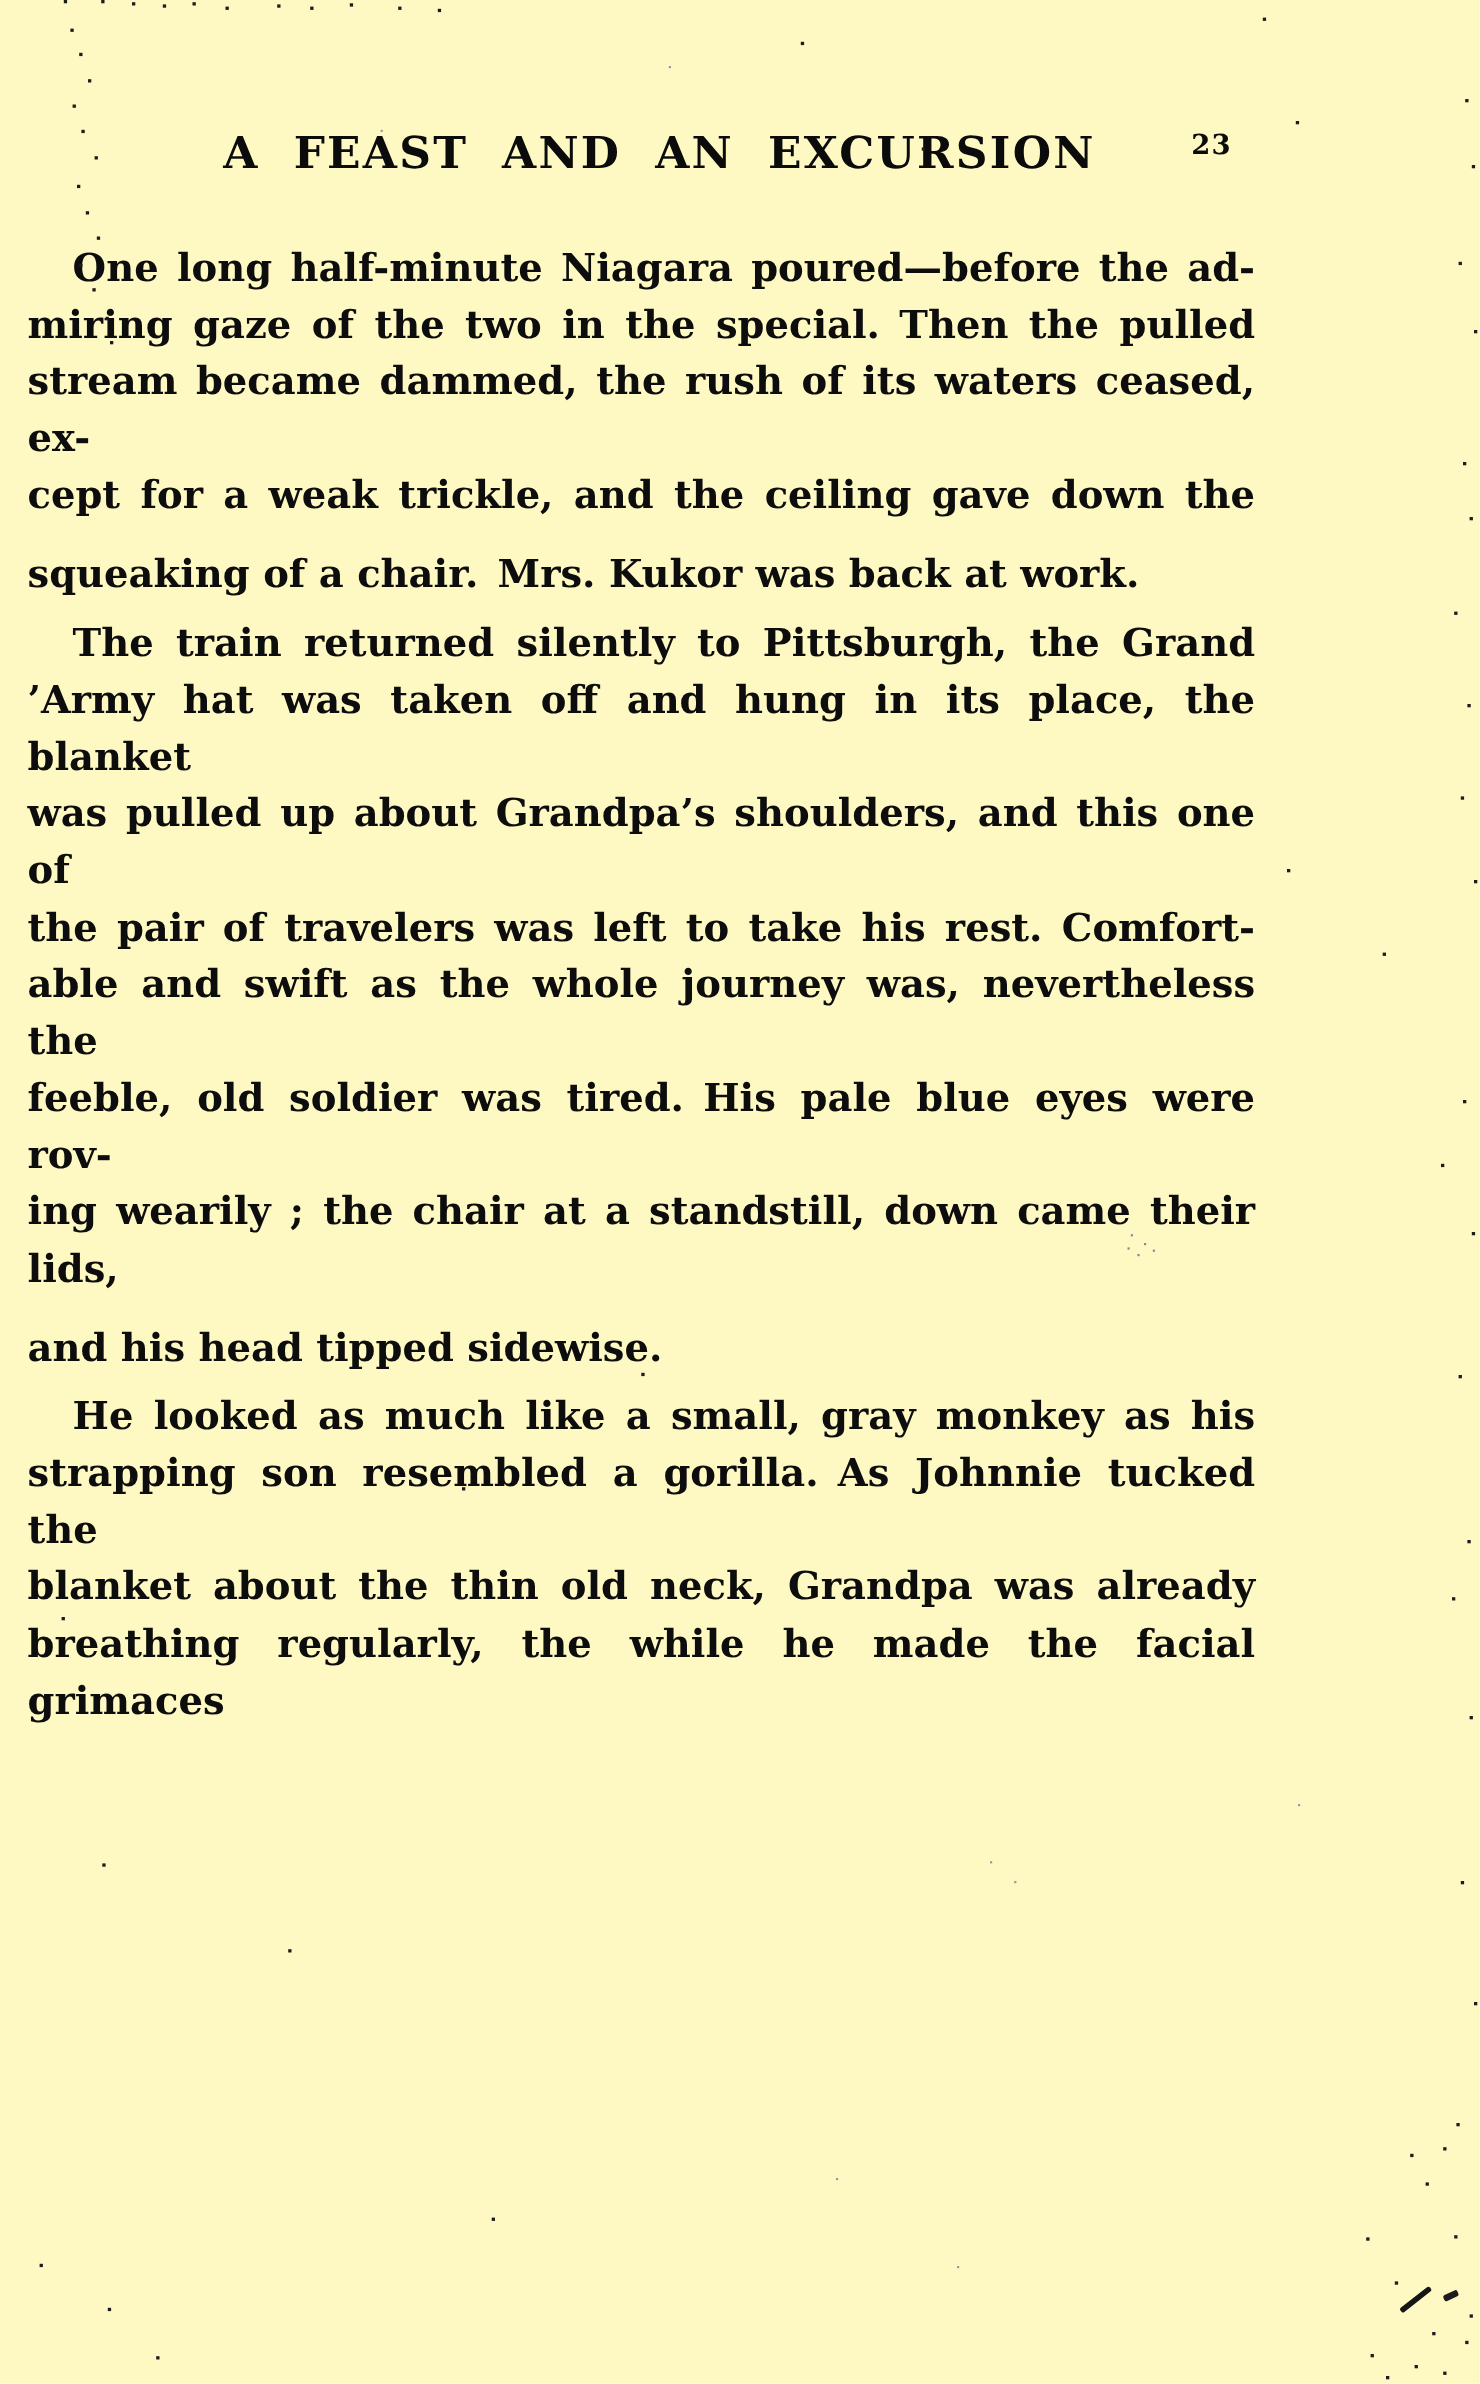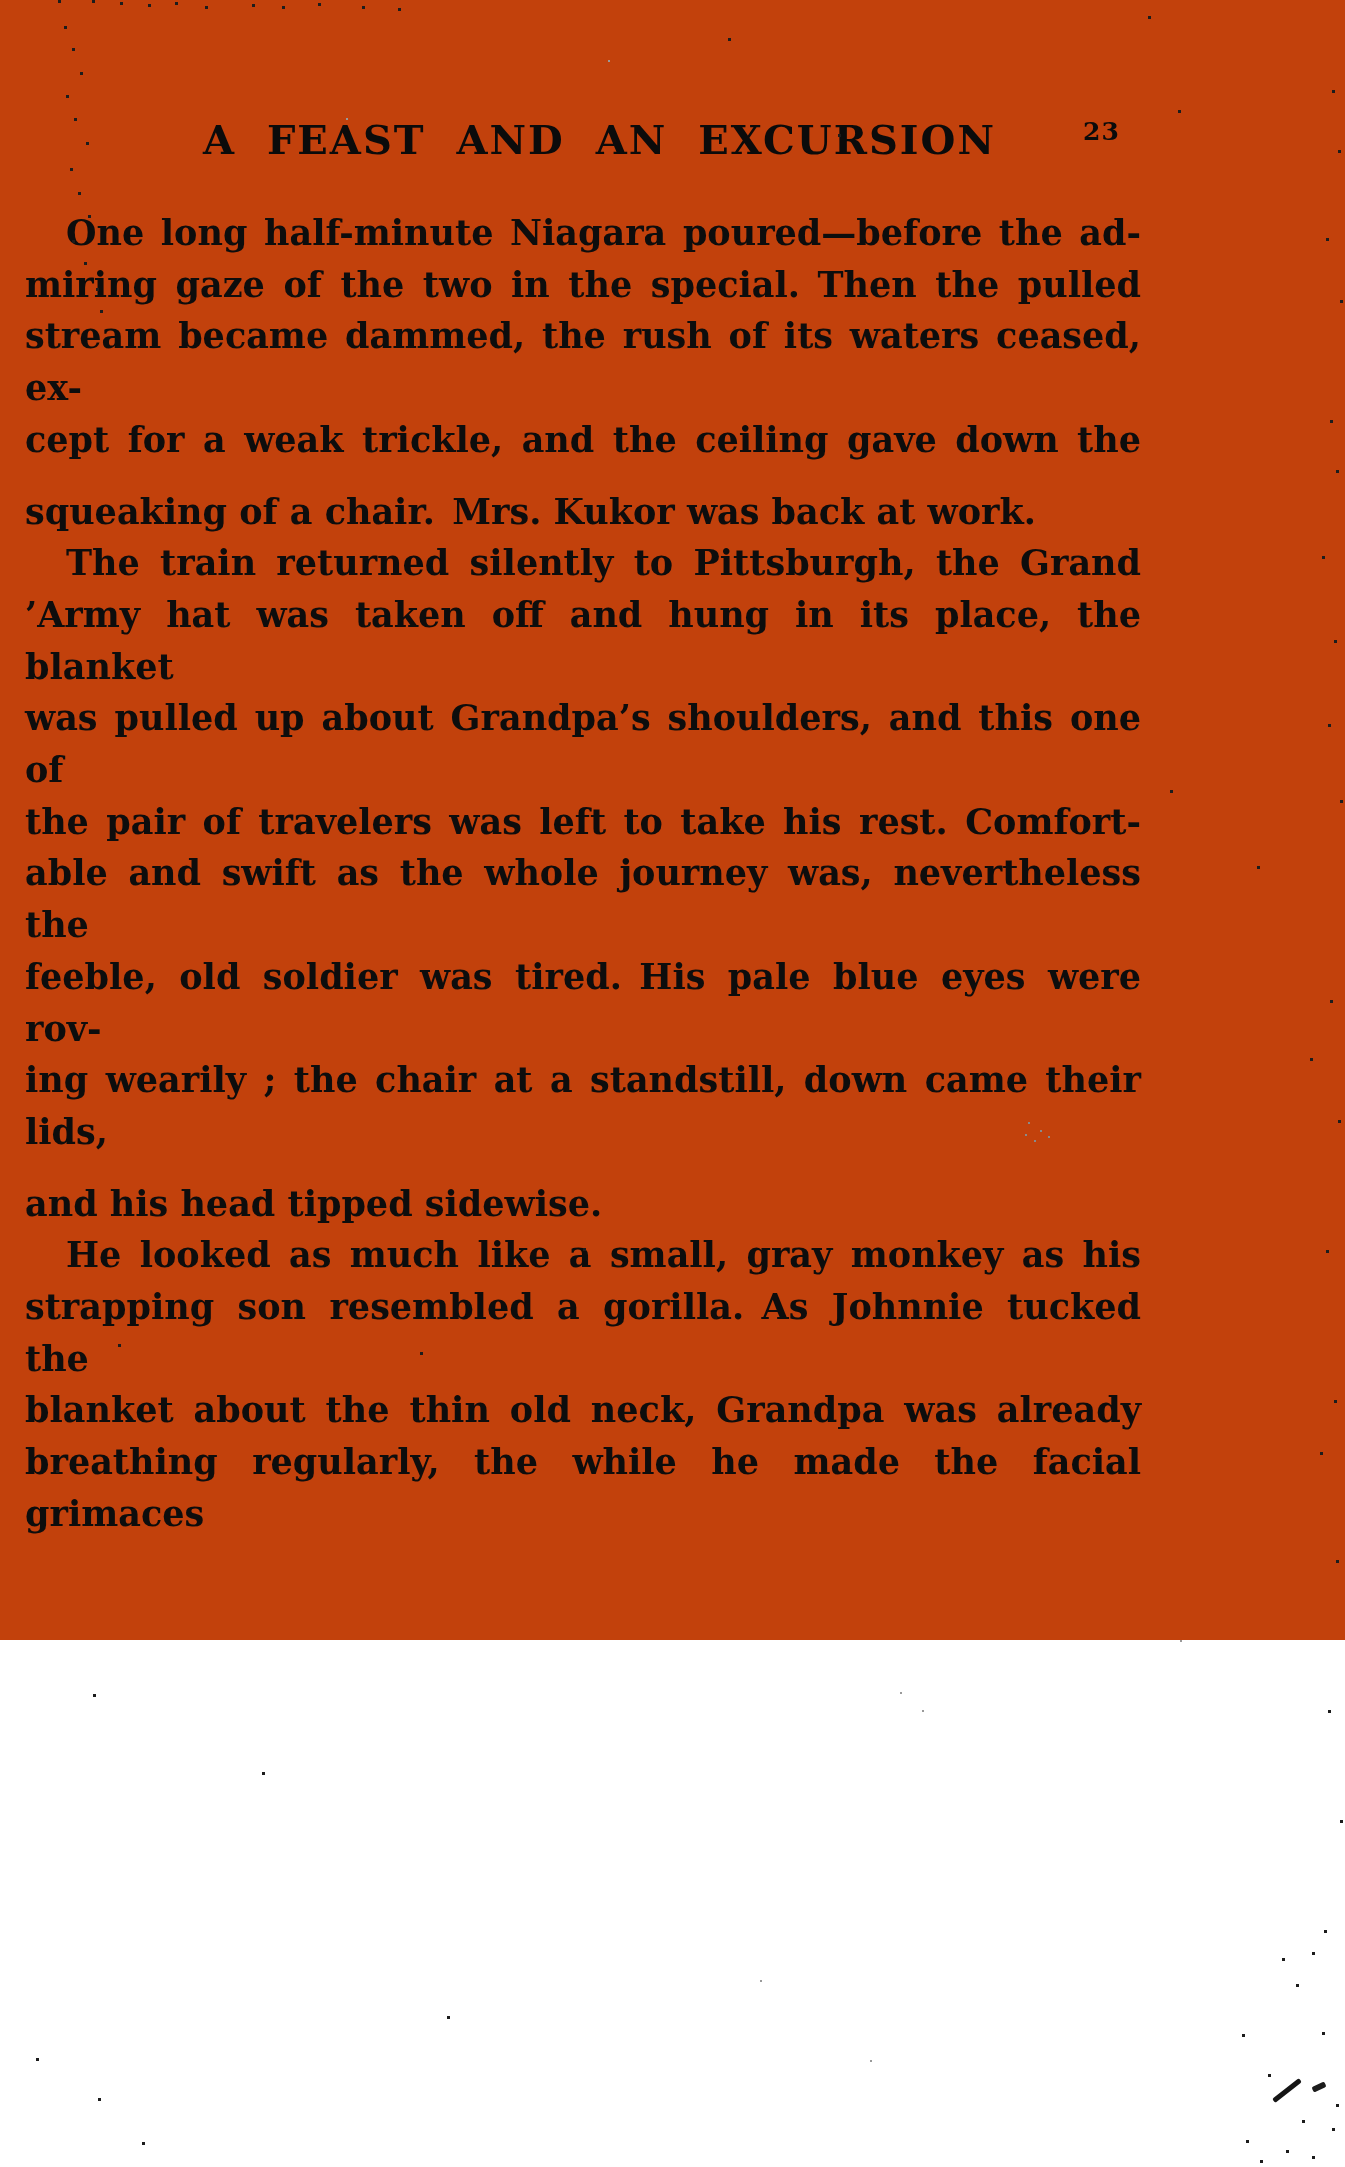--- a/index.html
+++ b/index.html
@@ -6,22 +6,22 @@
     margin: 0;
     padding: 0;
     width: 1345px;
     height: 2167px;
     background: #ffffff;
     overflow: hidden;
   }
   .page {
     position: relative;
     width: 1345px;
-    height: 1640px;
-    background: #c2410c;
+    height: 2167px;
+    background: #fef9c3;
     color: #0c0c0c;
     font-family: "DejaVu Serif", serif;
   }
   
   .header {
     position: absolute;
     top: 116px;
     left: 0;
     width: 1345px;
     height: 50px;
@@ -55,21 +55,21 @@
     font-size: 35px;
     font-weight: bold;
     line-height: 51.7px;
     color: #0d0d0d;
   }
   .paragraph { margin: 0; padding: 0; }
   .line {
     text-align: justify;
     text-align-last: justify;
   }
-  .line.first { text-indent: 41px; }
+  .line.first { text-indent: 41px; margin-top: 11px; }
   .line.last { text-align-last: left; margin-top: 20px; }
   
   .speckle-dark {
     position: absolute;
     top: 0; left: 0;
     width: 3px; height: 3px;
     background: transparent;
     box-shadow:
       58px 0 #1c1c1c, 92px 0 #1c1c1c, 120px 2px #1c1c1c, 148px 4px #1c1c1c,
       175px 2px #1c1c1c, 205px 6px #1c1c1c, 252px 4px #1c1c1c, 282px 6px #1c1c1c,

